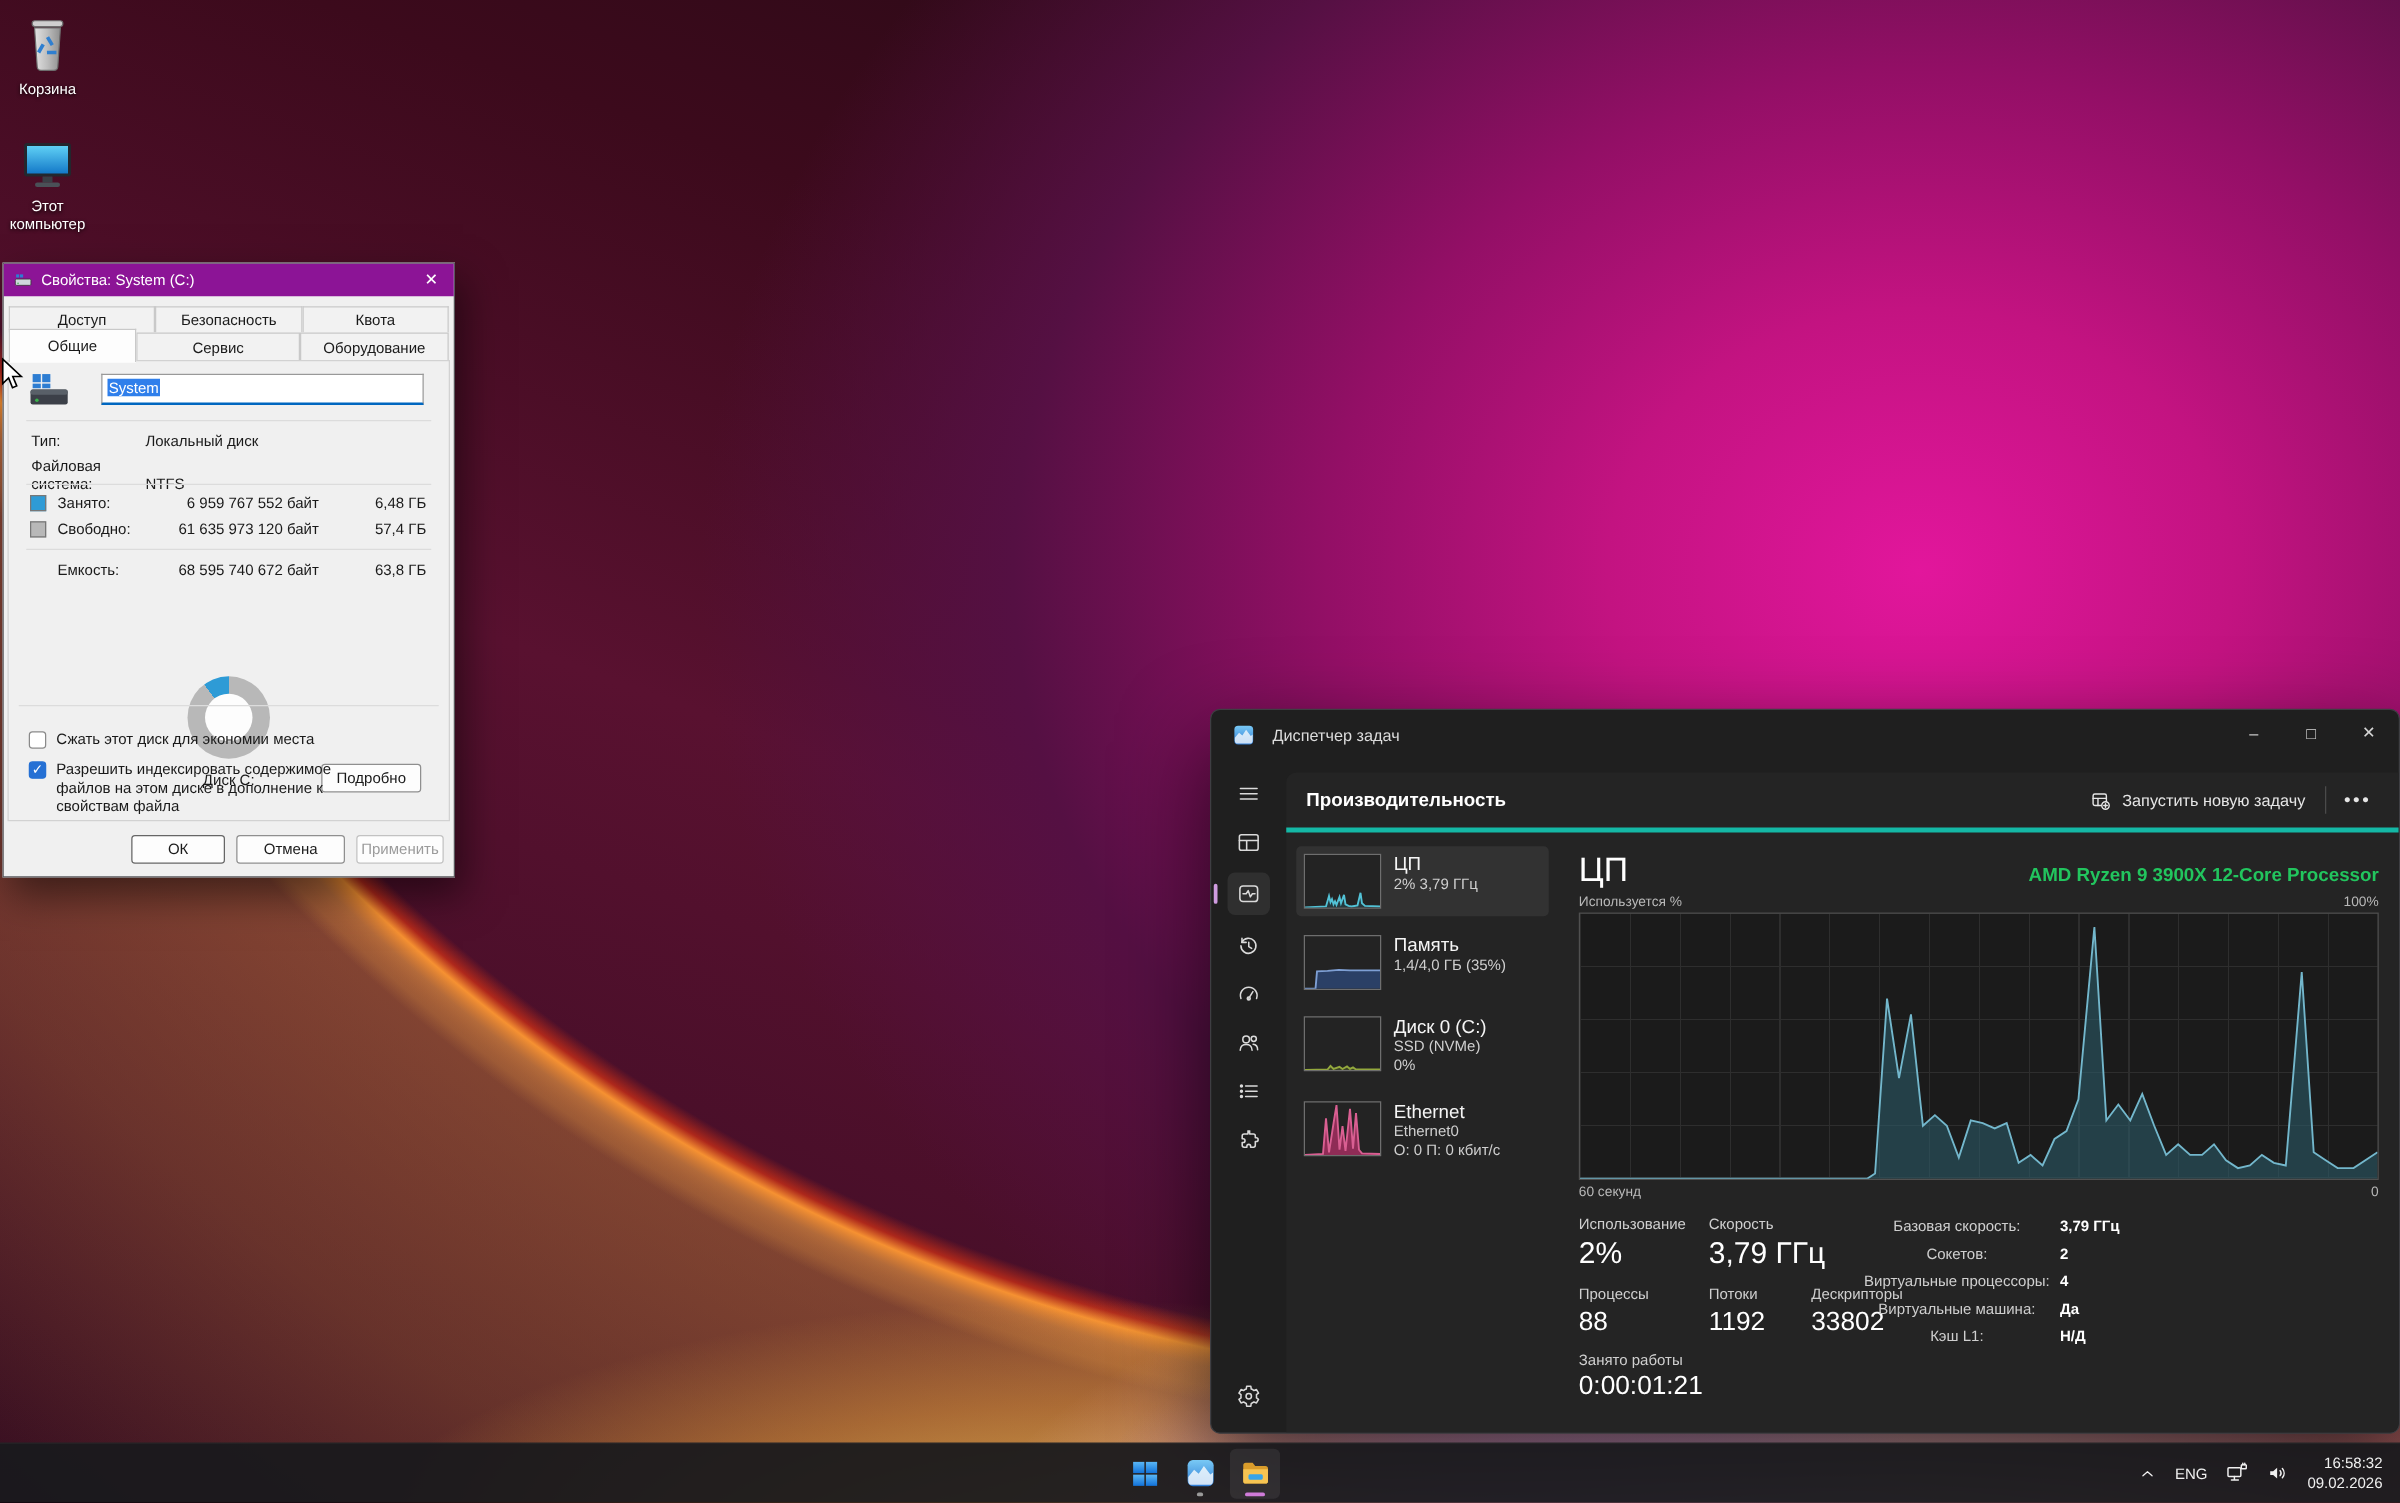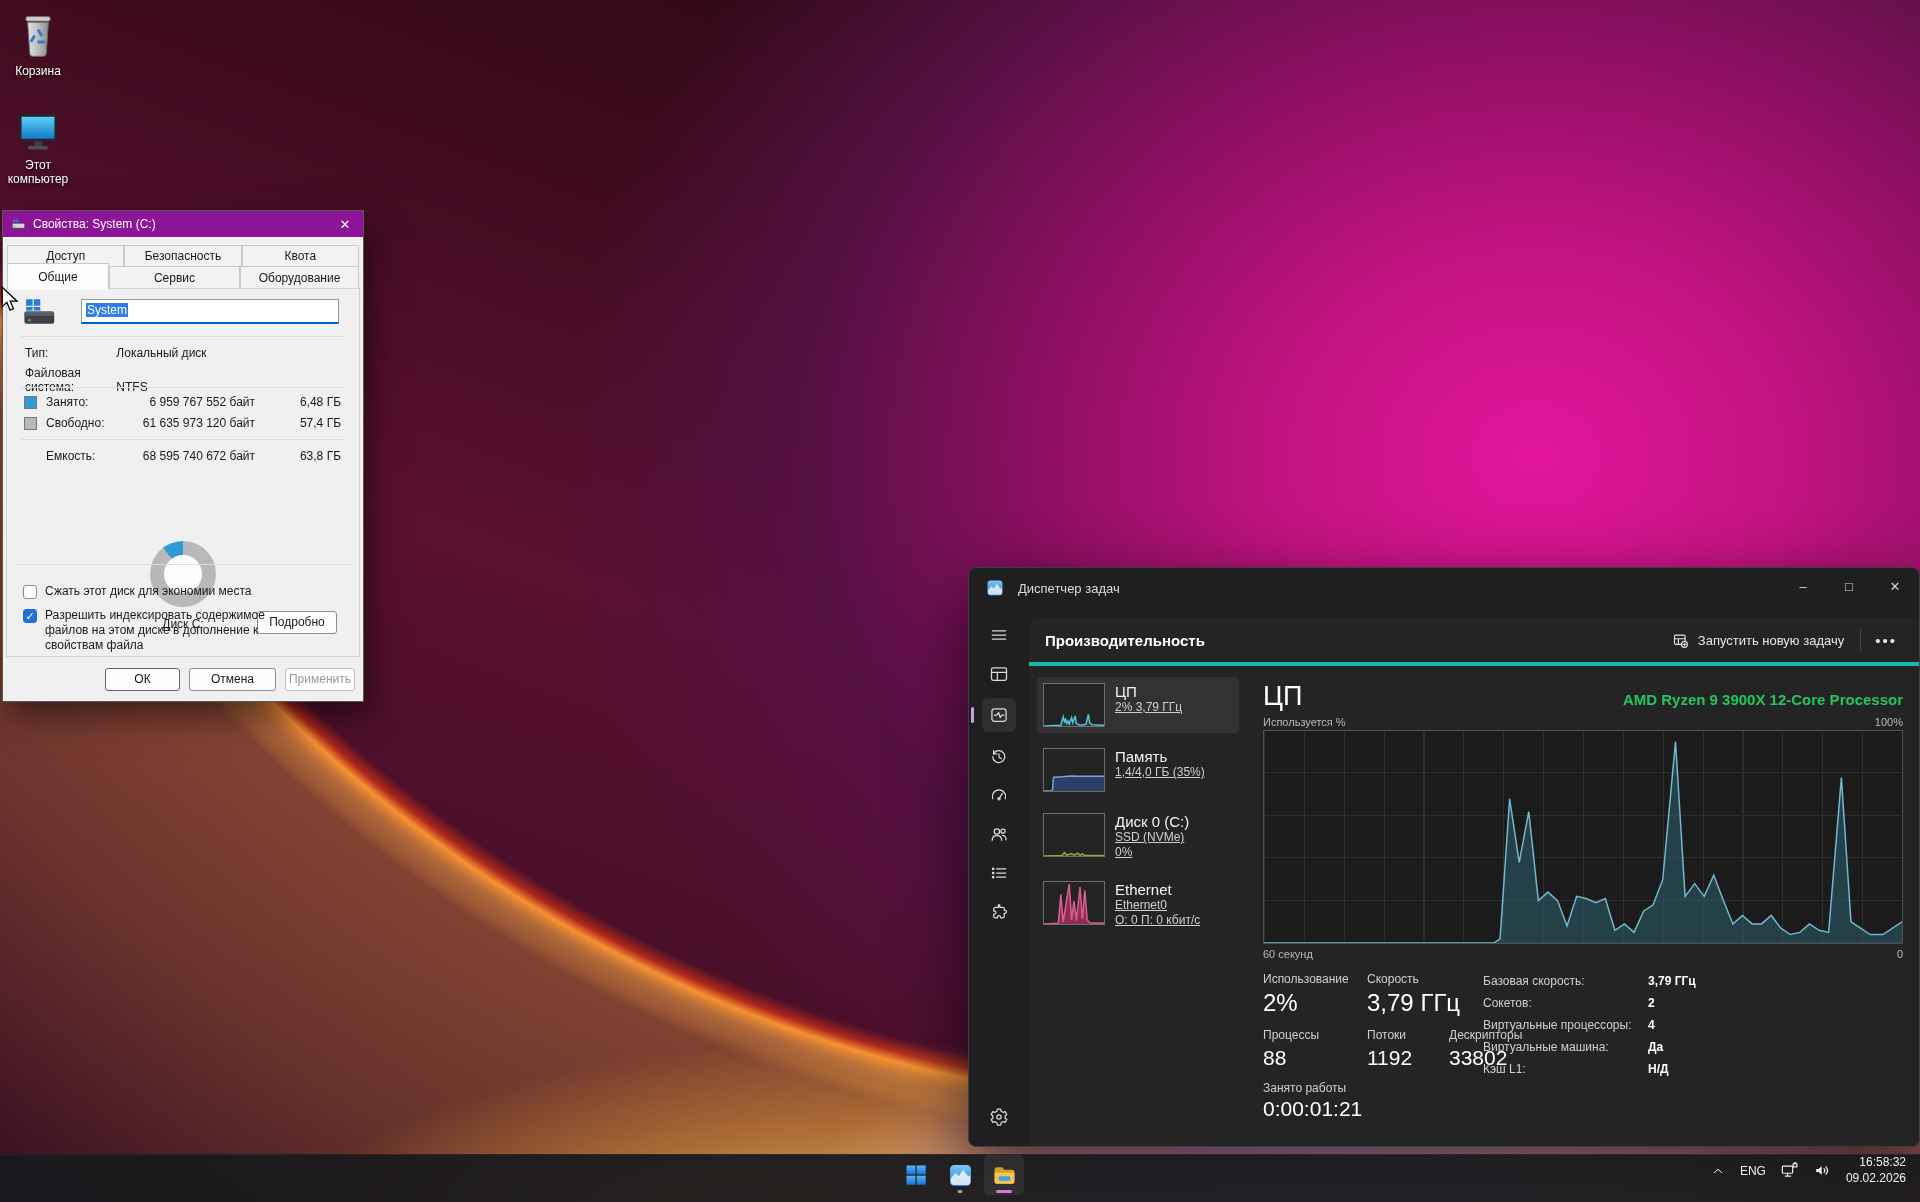--- a/index.html
+++ b/index.html
@@ -84,47 +84,47 @@
   .newtask { margin-left:auto; display:flex; align-items:center; gap:9px; font-size:13px; color:#e6e6e6; padding:6px 8px; border-radius:4px; }
   .hdr-div { width:1px; height:22px; background:#4a4a4a; margin:0 8px; }
   .more-dots { font-size:15px; letter-spacing:2px; color:#e6e6e6; padding:0 6px; }
   .tm-main { position:absolute; left:0; right:0; top:49px; bottom:0; display:flex; }
   .tm-list { width:218px; padding:10px 8px 0 8px; display:flex; flex-direction:column; gap:9px; }
   .tm-item { display:flex; gap:10px; padding:6px; border-radius:4px; align-items:flex-start; }
   .tm-item.selected { background:#323232; }
   .mini { width:62px; height:44px; background:#232323; border:1px solid #6e6e6e; flex:none; }
   .mini svg { width:100%; height:100%; display:block; }
   .tm-item .nm { font-size:15px; color:#f5f5f5; line-height:17px; }
-  .tm-item .sub { font-size:12px; color:#cfcfcf; line-height:15px;text-decoration:underline; }
+  .tm-item .sub { font-size:12px; color:#cfcfcf; line-height:15px; }
   .tm-detail { flex:1; position:relative; padding:14px 16px 0 16px; }
   .cpu-toprow { display:flex; align-items:baseline; }
   .cpu-toprow .big { font-size:27px; color:#fff; font-weight:400; }
   .cpu-toprow .proc { margin-left:auto; font-size:15px; color:#22c55e; font-weight:700; }
   .gr-labels { display:flex; justify-content:space-between; font-size:11px; color:#b8b8b8; margin-top:4px; }
   .graph { position:relative; margin-top:2px; height:214px; border:1px solid #505050; background-color:#1b1b1b;
     background-image:
       repeating-linear-gradient(90deg, #2e2e2e 0, #2e2e2e 1px, transparent 1px, transparent calc(100%/16)),
       repeating-linear-gradient(0deg, #2e2e2e 0, #2e2e2e 1px, transparent 1px, transparent 20%); }
   .graph svg { position:absolute; inset:0; width:100%; height:100%; }
   .stats { position:relative; margin-top:12px; font-size:12px; }
   .stat-grid { display:grid; grid-template-columns:104px 82px 120px; row-gap:2px; width:306px; }
   .stat-lab { color:#cfcfcf; font-size:12px; }
   .stat-big { font-size:24px; color:#fff; line-height:30px; }
   .stat-md  { font-size:21px; color:#fff; line-height:27px; }
   .side-stats { position:absolute; left:220px; top:2px; font-size:12px; }
-  .side-row { display:flex; margin-bottom:8px; }
+  .side-row { display:flex; margin-bottom:8px;text-align:center; }
   .side-row .sl { width:165px; color:#cfcfcf; }
   .side-row .sv { color:#fff; font-weight:700; }
   .uptime-lab { margin-top:10px; color:#cfcfcf; font-size:12px; }
   .uptime-val { font-size:21px; color:#fff; line-height:27px; }
 
   
   #taskbar { position:absolute; left:0; top:1154px; width:1920px; height:48px;
     background:rgba(26,26,29,0.94); border-top:1px solid rgba(255,255,255,0.05);
-    display:flex; align-items:flex-start; }
+    display:flex; align-items:center; }
   .tb-center { position:absolute; left:50%; transform:translateX(-50%); display:flex; gap:4px; }
   .tb-btn { position:relative; width:40px; height:40px; border-radius:5px; display:flex; align-items:center; justify-content:center; }
   .tb-btn.activeapp { background:rgba(255,255,255,0.07); }
   .run-dot { position:absolute; bottom:2px; left:50%; transform:translateX(-50%); width:5px; height:3px; border-radius:2px; background:#9a9a9a; }
   .run-pill { position:absolute; bottom:2px; left:50%; transform:translateX(-50%); width:16px; height:3px; border-radius:2px; background:#cf7bd8; }
   .tb-right { margin-left:auto; display:flex; align-items:center; gap:14px; padding-right:14px; color:#f0f0f0; }
   .tb-right svg { stroke:#f0f0f0; fill:none; stroke-width:1.5; stroke-linecap:round; stroke-linejoin:round; }
   .tb-lang { font-size:12px; }
   .tb-clock { text-align:right; font-size:12px; line-height:1.3; }
 

